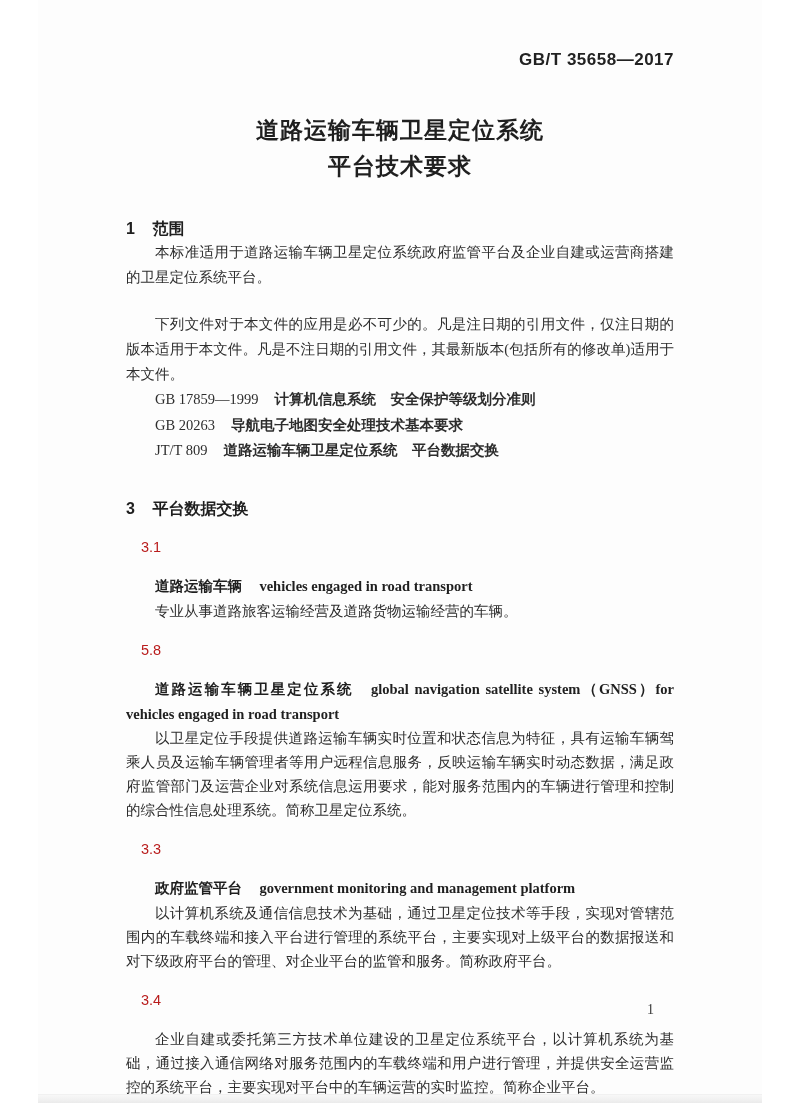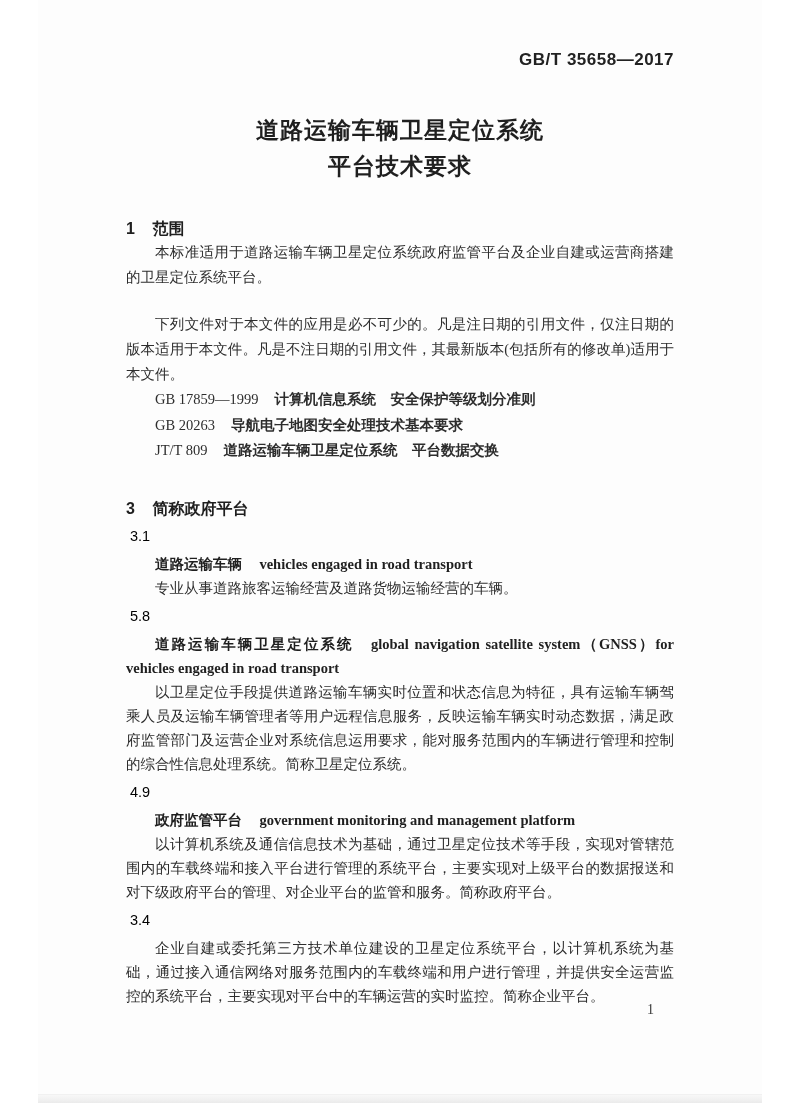--- a/index.html
+++ b/index.html
@@ -68,34 +68,34 @@
     text-indent: 2em;
     color: #2d2d2d;
   }
   .ref-title { margin-left: 1.1em; font-weight: bold; }
   
   .terms-area .body-para,
   .terms-area .term-num,
   .terms-area .term-heading { line-height: 24px; }
   .terms-intro { margin-top: 14px; }
   .term-num {
-    margin: 4px;
+    margin: 15px;
     font-family: "Liberation Sans", "DejaVu Sans", sans-serif;
     font-size: 14.5px;
-    color: #000000;
+    color: #b91c1c;
   }
   .term-heading {
     margin: 0;
     font-size: 14.5px;
     text-align: justify;
     text-indent: 2em;
     font-weight: bold;
     color: #1f1f1f;
   }
-  .term-zh { font-family: Liberation Serif, serif; margin-top: 48px; }
+  .term-zh { font-family: Liberation Mono, monospace; margin-top: 48px; }
   .term-en { font-family: "Liberation Serif", "DejaVu Serif", serif; margin-left: 1.2em; }
   
   .page-num {
     position: absolute;
     top: 1002px;
     right: 108px;
     font-size: 14px;
     color: #3a3a3a;
   }
   
@@ -132,41 +132,41 @@
   </p>
   <p class="ref-line">
     <span class="ref-code">GB 20263</span><span class="ref-title">导航电子地图安全处理技术基本要求</span>
   </p>
   <p class="ref-line">
     <span class="ref-code">JT/T 809</span><span class="ref-title">道路运输车辆卫星定位系统　平台数据交换</span>
   </p>
 
   <div class="terms-area">
     <h2 class="sec-heading">
-      <span class="sec-num">3</span><span>简称政府平台</span>
+      <span class="sec-num">3</span><span>平台数据交换</span>
     </h2>
 
     <div>
       <p class="term-num">3.1</p>
       <p class="term-heading">
         <span class="term-zh">道路运输车辆</span><span class="term-en">vehicles engaged in road transport</span>
       </p>
       <p class="body-para">专业从事道路旅客运输经营及道路货物运输经营的车辆。</p>
     </div>
 
     <div>
       <p class="term-num">5.8</p>
       <p class="term-heading">
         <span class="term-zh">道路运输车辆卫星定位系统</span><span class="term-en">global navigation satellite system（GNSS）for vehicles engaged in road transport</span>
       </p>
       <p class="body-para">以卫星定位手段提供道路运输车辆实时位置和状态信息为特征，具有运输车辆驾乘人员及运输车辆管理者等用户远程信息服务，反映运输车辆实时动态数据，满足政府监管部门及运营企业对系统信息运用要求，能对服务范围内的车辆进行管理和控制的综合性信息处理系统。简称卫星定位系统。</p>
     </div>
 
     <div>
-      <p class="term-num">4.9</p>
+      <p class="term-num">3.3</p>
       <p class="term-heading">
         <span class="term-zh">政府监管平台</span><span class="term-en">government monitoring and management platform</span>
       </p>
       <p class="body-para">以计算机系统及通信信息技术为基础，通过卫星定位技术等手段，实现对管辖范围内的车载终端和接入平台进行管理的系统平台，主要实现对上级平台的数据报送和对下级政府平台的管理、对企业平台的监管和服务。简称政府平台。</p>
     </div>
 
     <div>
       <p class="term-num">3.4</p>
       <p class="body-para">企业自建或委托第三方技术单位建设的卫星定位系统平台，以计算机系统为基础，通过接入通信网络对服务范围内的车载终端和用户进行管理，并提供安全运营监控的系统平台，主要实现对平台中的车辆运营的实时监控。简称企业平台。</p>
     </div>

